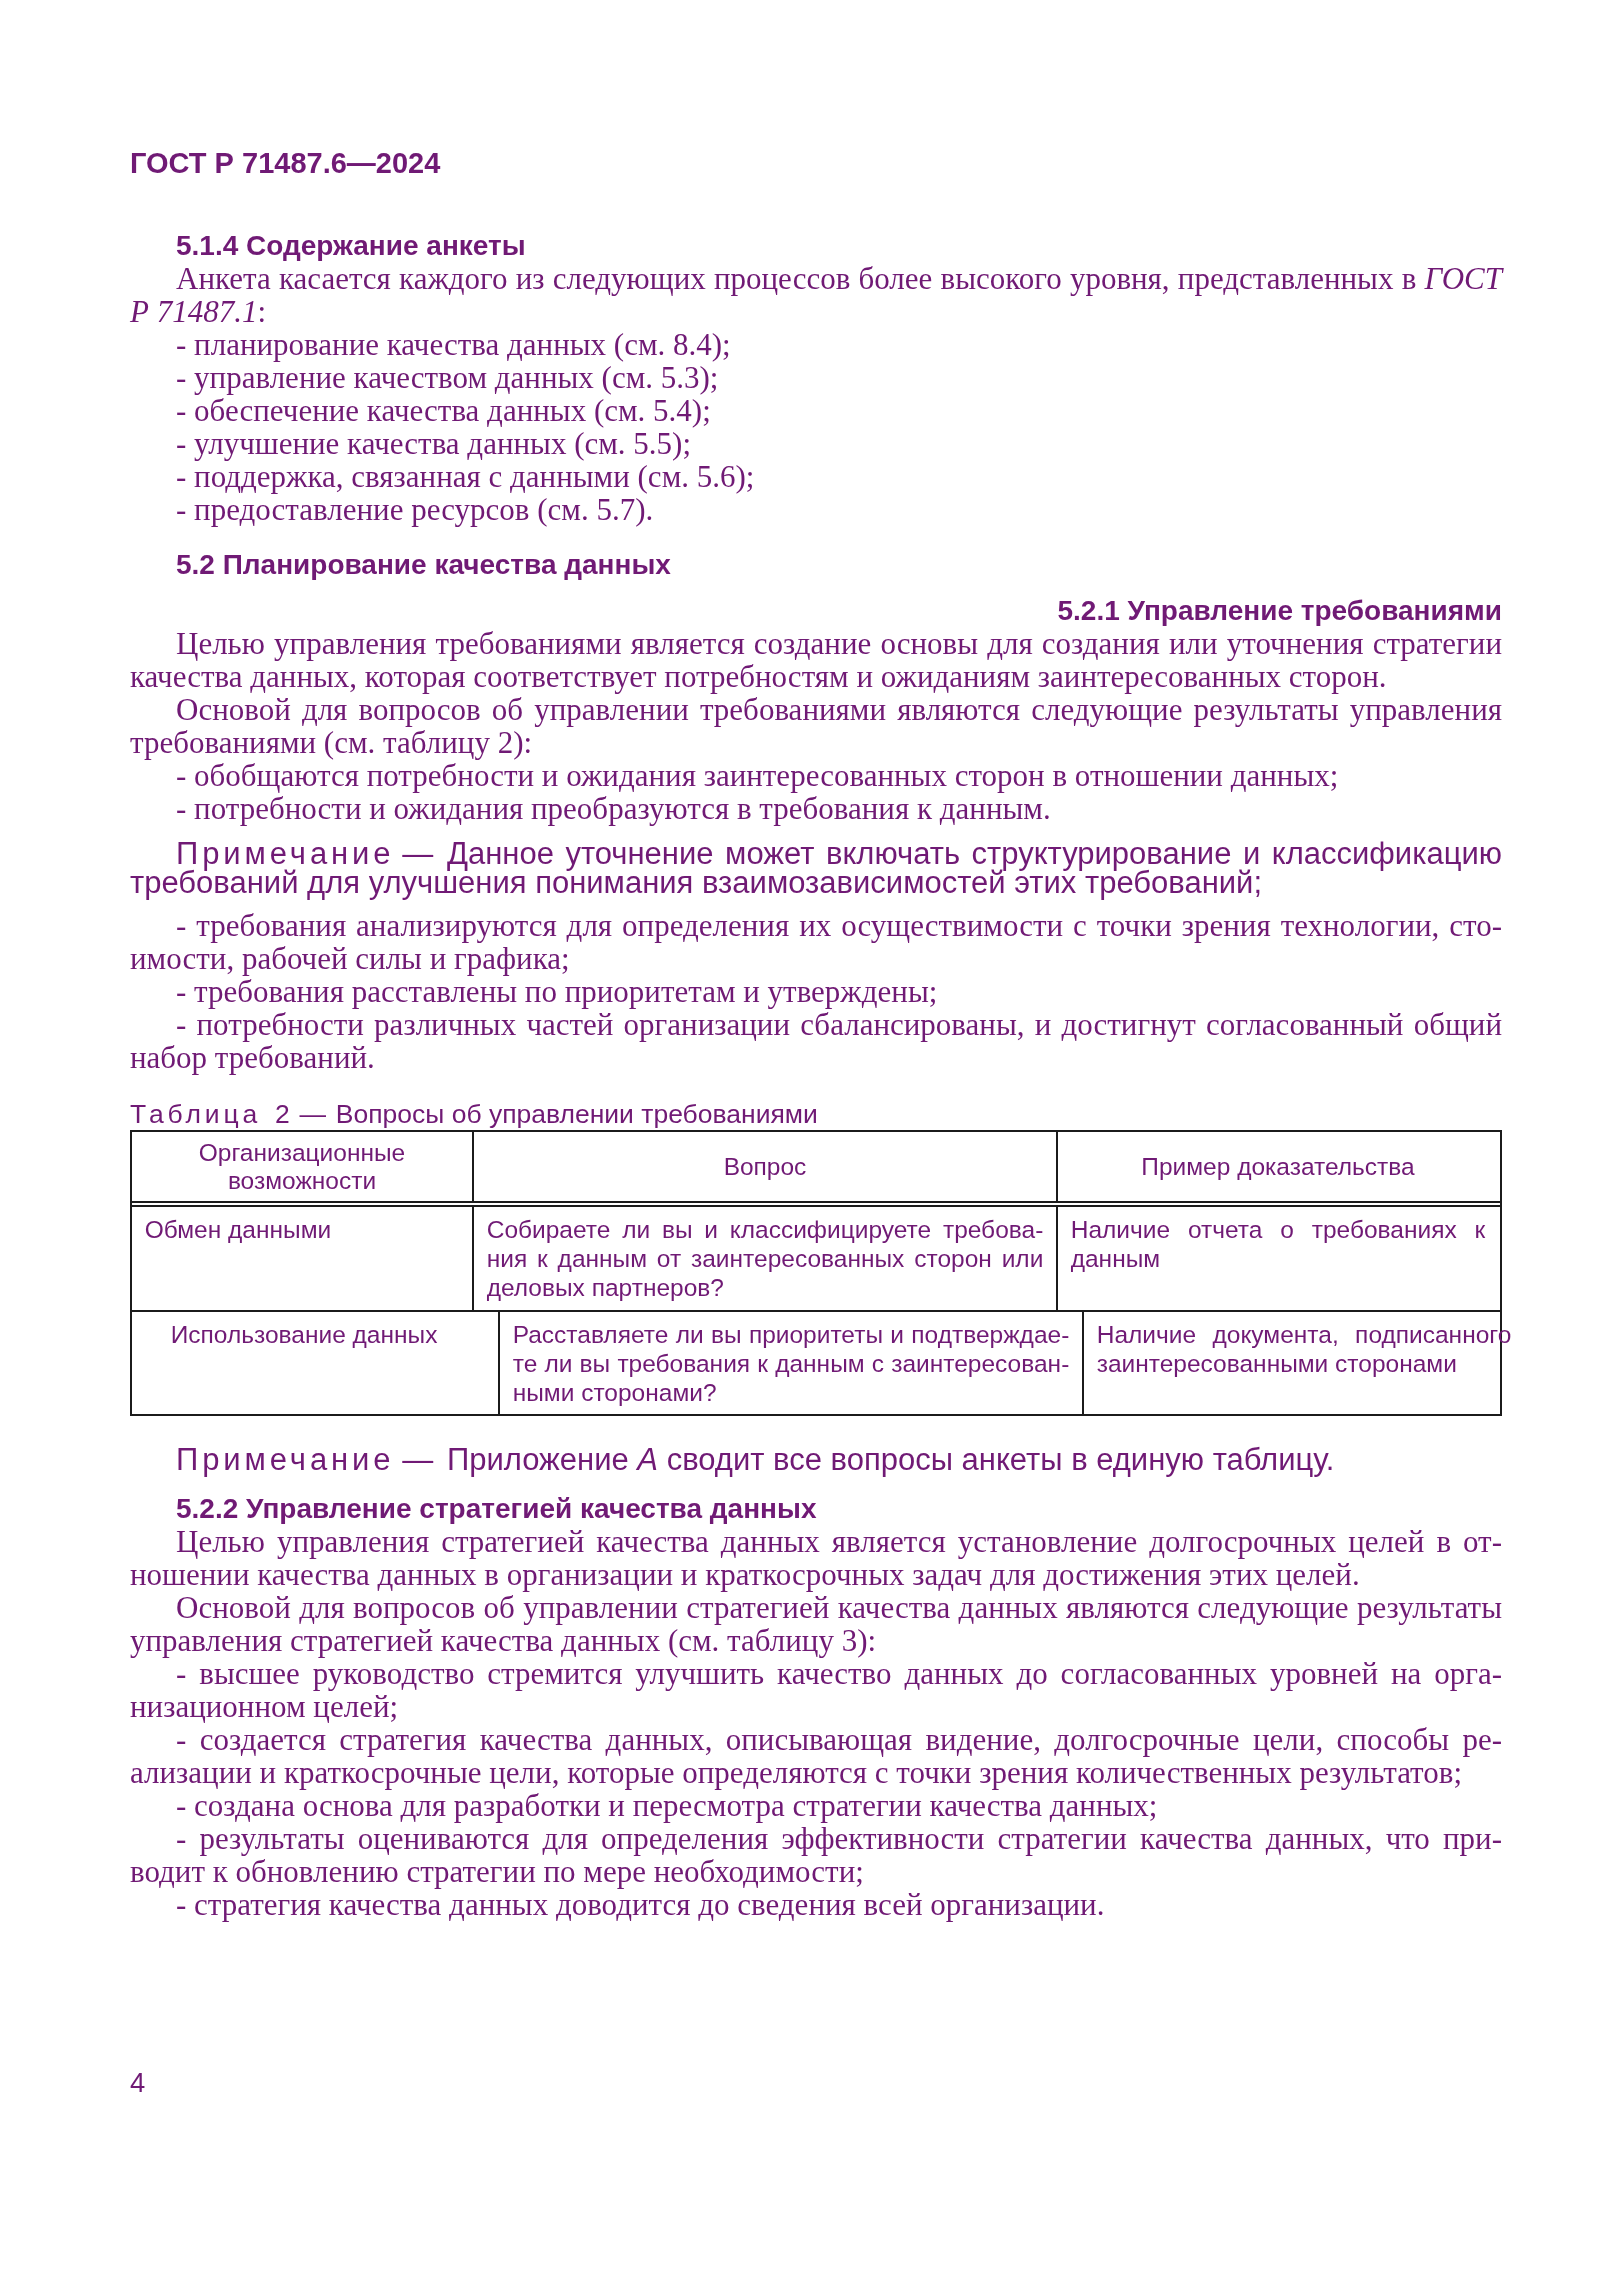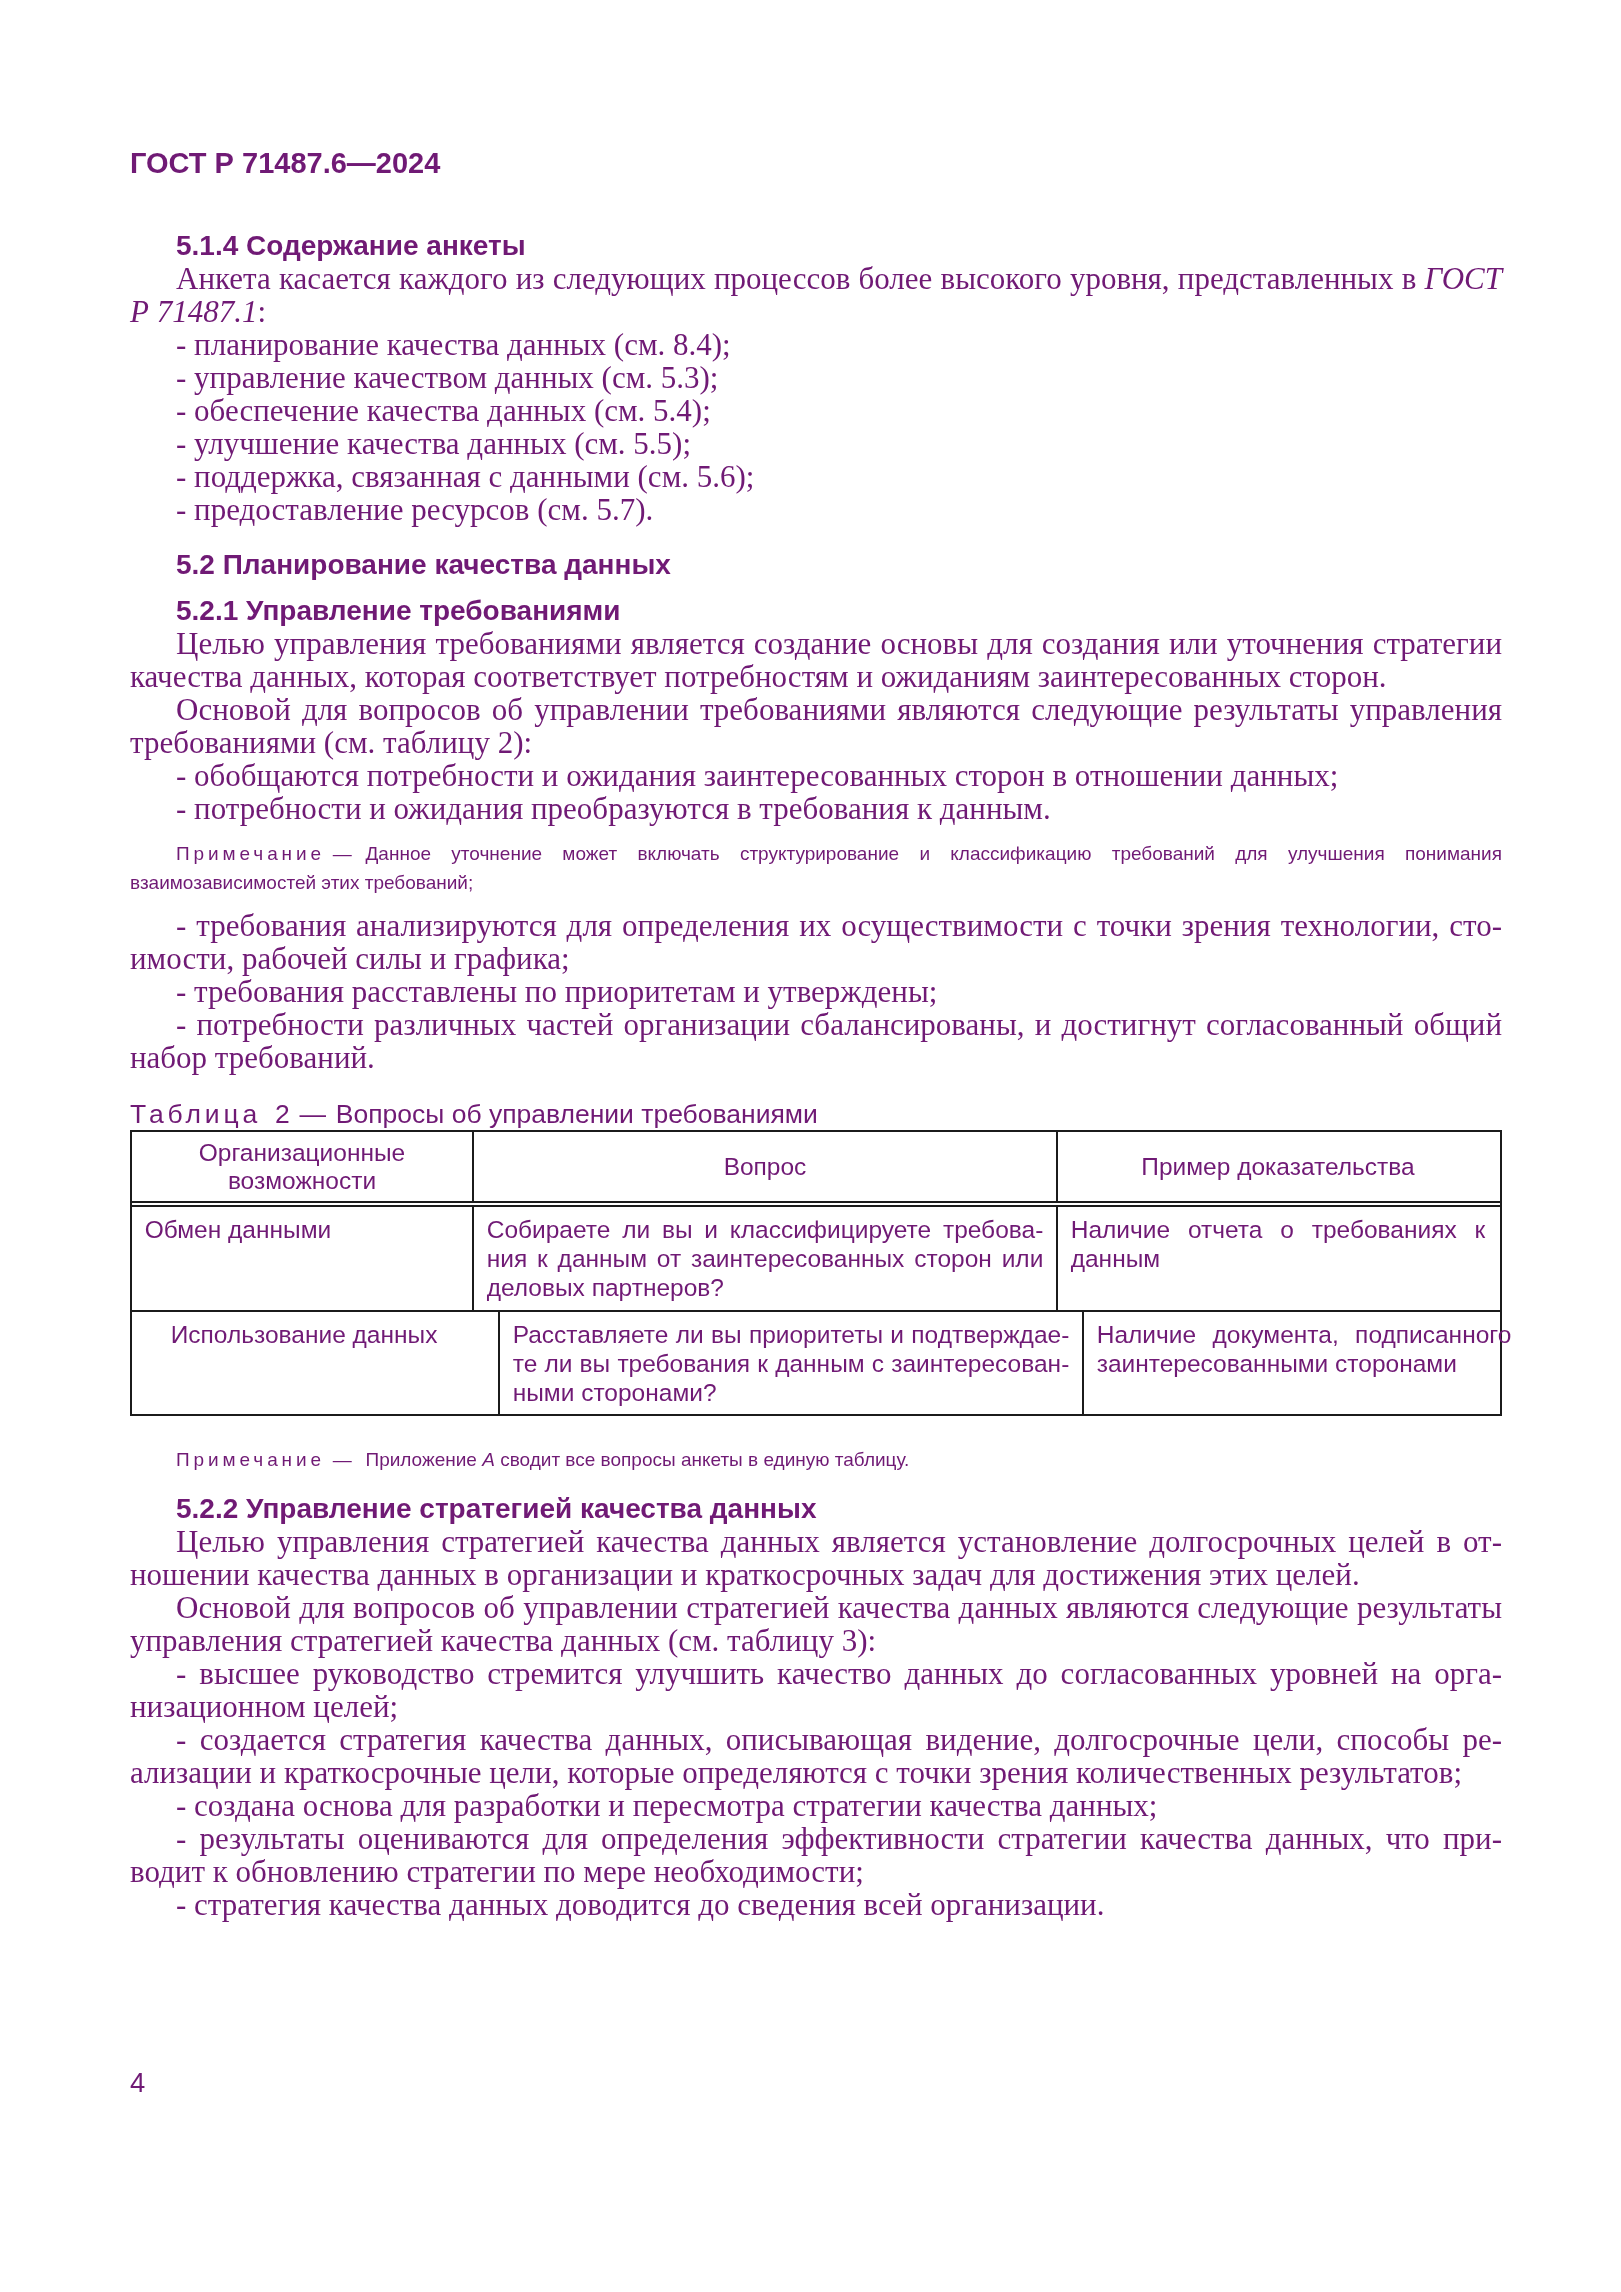--- a/index.html
+++ b/index.html
@@ -18,31 +18,31 @@
   }
   .run-head{
     font-size:29px;font-weight:bold;line-height:33px;
     margin:0 0 49px 0;
   }
   .h{
     font-size:28px;font-weight:bold;line-height:33px;
     margin:0;text-indent:46px;
   }
   .h-52{margin-top:21.6px;}
-  .h-521{margin-top:13.7px;}
+  .h-521{margin-top:13.7px;text-align:right;}
   .h-522{margin-top:17.6px;}
   .body-p{
     font-size:31px;line-height:33px;
     text-align:justify;text-indent:46px;
     margin:0;
     font-family:Liberation Serif, serif;
   }
   .it{font-style:italic;}
   .note{
-    font-size:19px;line-height:29px;
+    font-size:31px;line-height:29px;
     text-align:justify;text-indent:46px;
     margin:13.7px 0 11.8px 0;
   }
   .note-after-table{margin:29px 0 0 0;}
   .sp{letter-spacing:3.9px;}
   .note-dash{margin:0 13.7px 0 7.8px;}
   .caption{
     font-size:26.5px;line-height:31px;
     margin:25.5px 0 0 0;
   }

